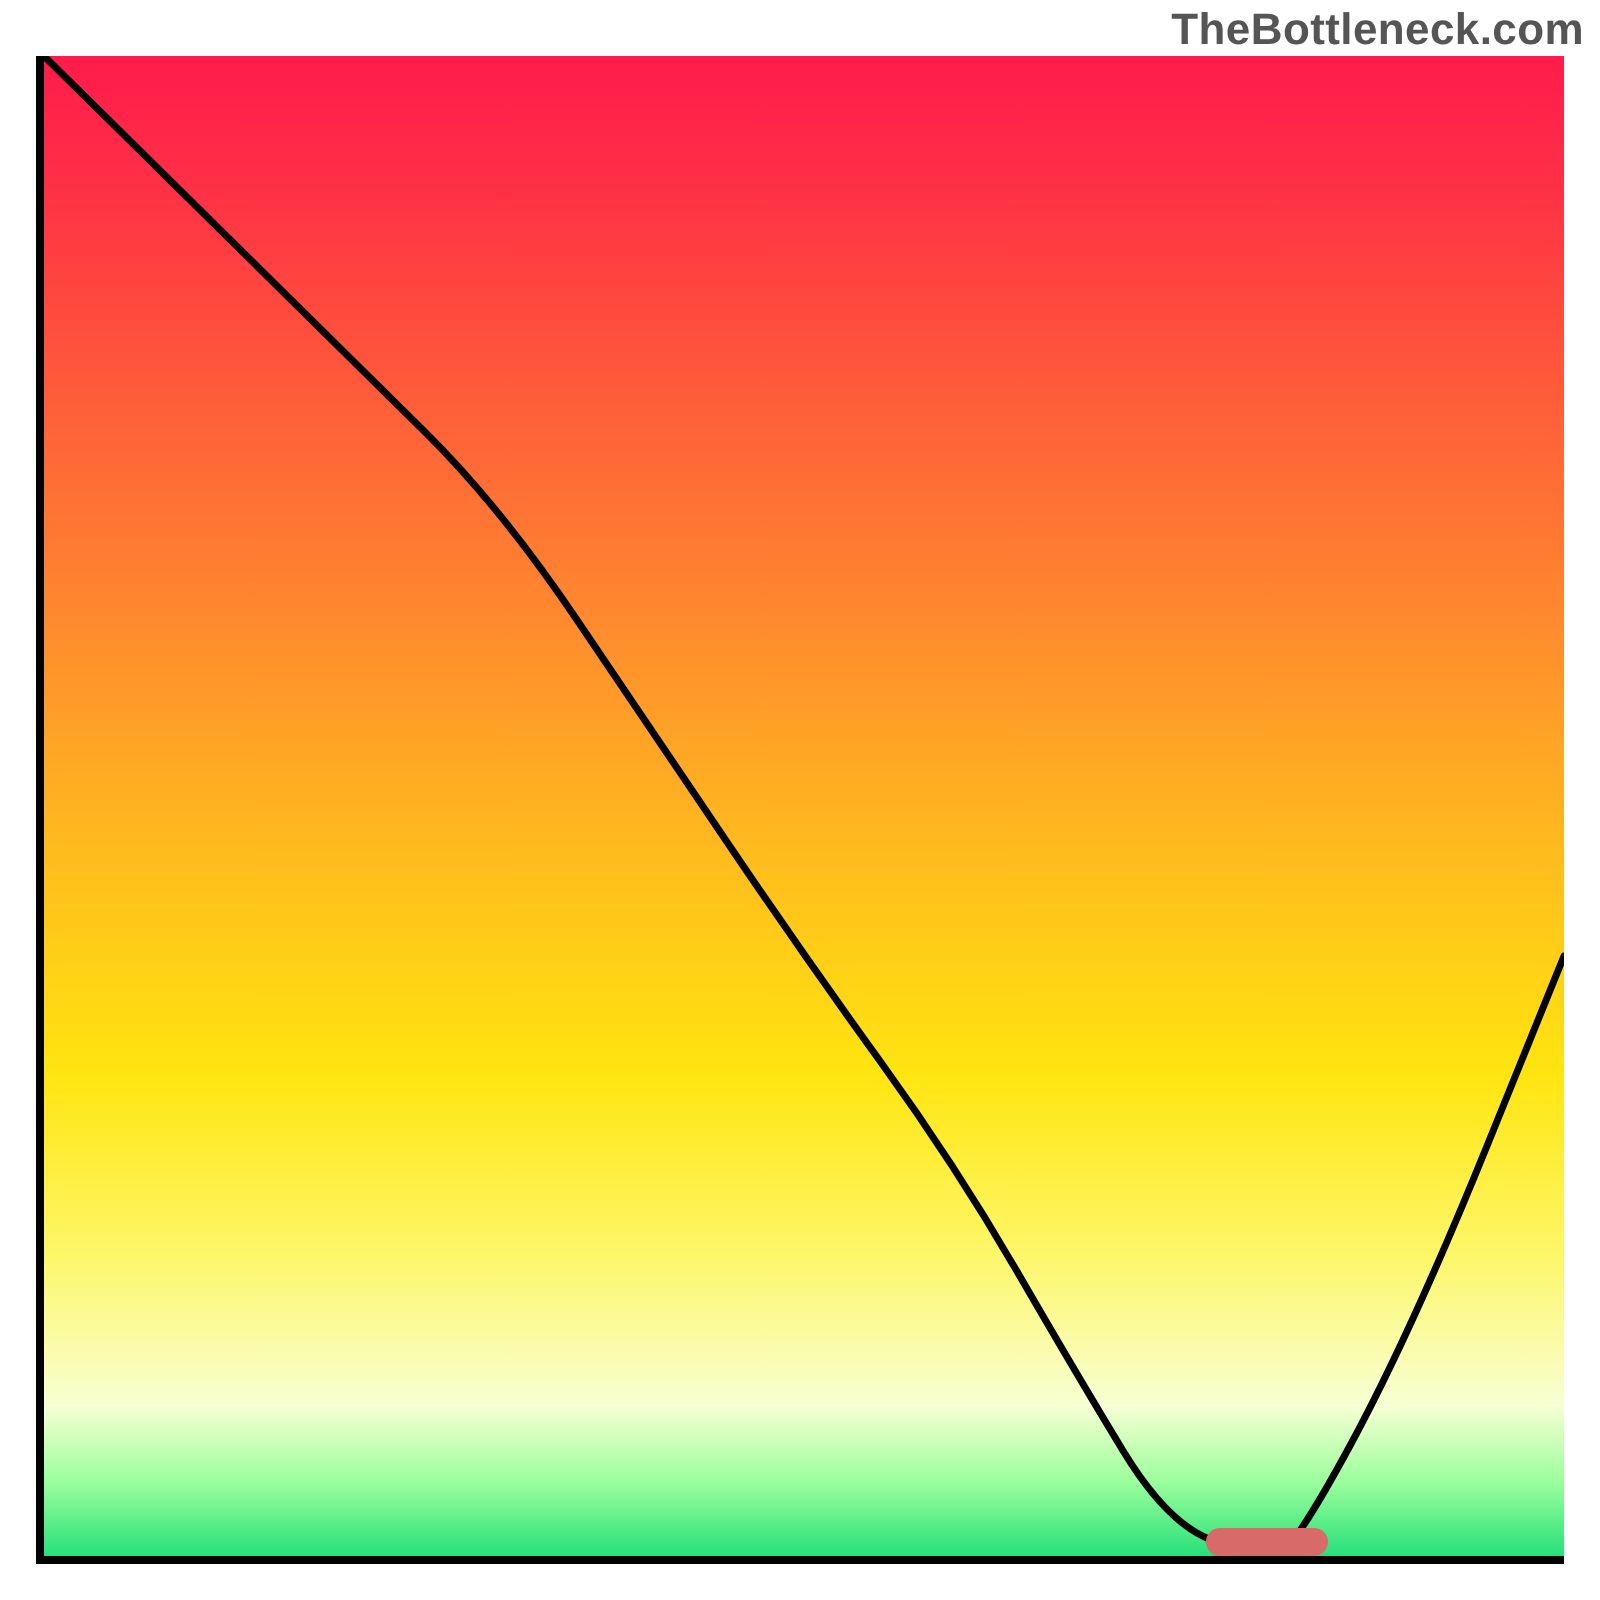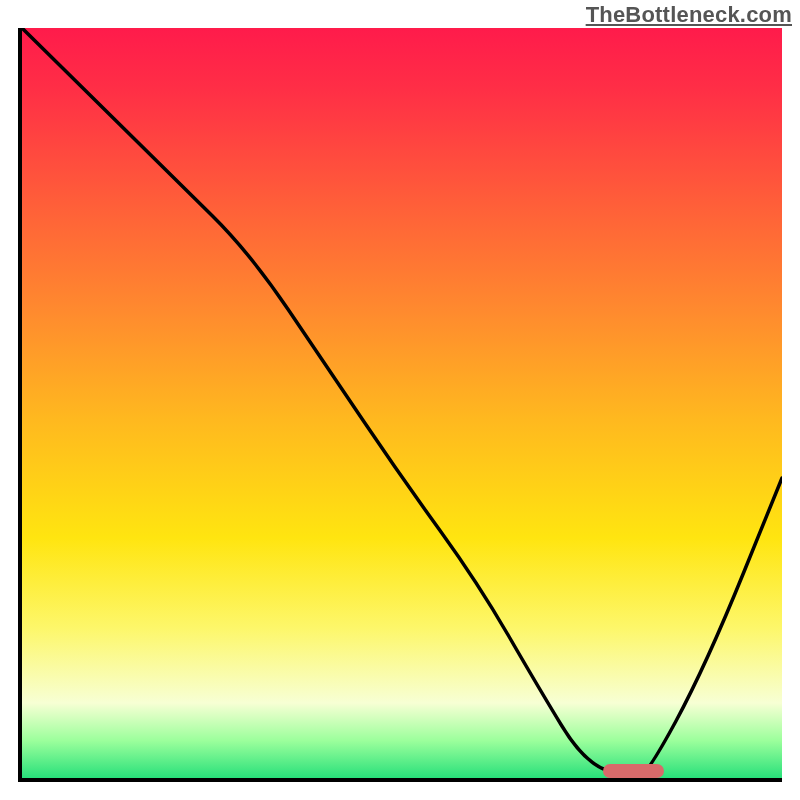--- a/index.html
+++ b/index.html
@@ -18,21 +18,20 @@
   }
   .watermark {
     position: absolute;
     top: 2px;
     right: 8px;
     font-size: 22px;
     font-weight: 600;
     color: #555;
     letter-spacing: 0.2px;
     z-index: 10;
-    text-decoration: underline;
   }
   .plot-frame {
     position: absolute;
     left: 18px;
     top: 28px;
     width: 764px;
     height: 754px;
     box-sizing: border-box;
     border-left: 4px solid #000;
     border-bottom: 4px solid #000;

